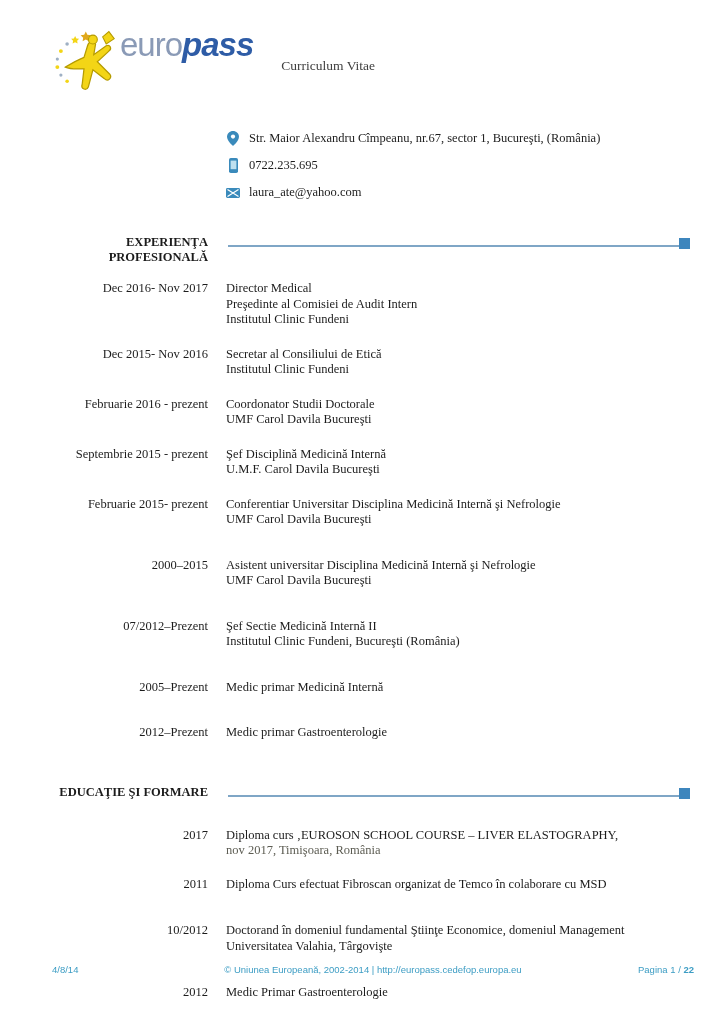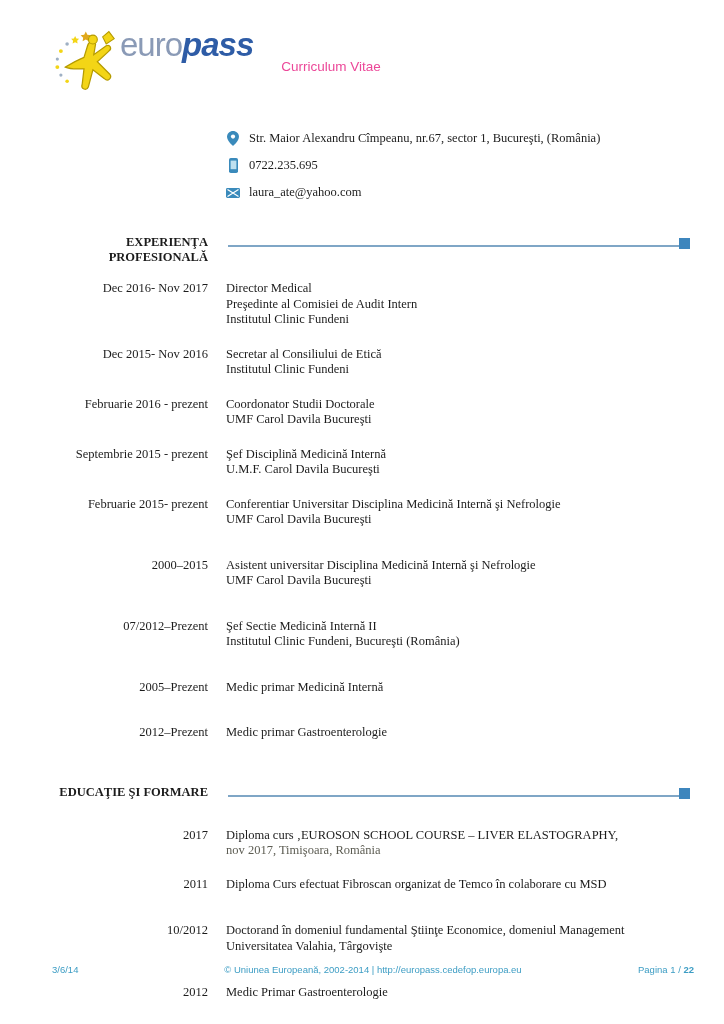--- a/index.html
+++ b/index.html
@@ -6,21 +6,21 @@
   .page{
     position:relative;width:724px;height:1024px;background:#ffffff;overflow:hidden;
     font-family:"Liberation Serif","DejaVu Serif",serif;color:#1c1c1c;font-size:12.5px;
   }
   
   .header{position:absolute;top:26px;left:44px;display:flex;align-items:center;}
   .logo{display:flex;align-items:flex-start;}
   .wordmark{font-family:"Liberation Sans","DejaVu Sans",sans-serif;font-size:33px;letter-spacing:-1px;margin-left:-4px;white-space:nowrap;}
   .wordmark .euro{color:#8A9AB6;font-weight:400;}
   .wordmark .pass{color:#2E5CA6;font-weight:700;font-style:italic;}
-  .doc-type{font-family:Liberation Sans, sans-serif;font-size:13.5px;color:#ec4899;margin-left:28px;margin-top:8px;}
+  .doc-type{font-family:Liberation Serif, serif;font-size:13.5px;color:#404040;margin-left:28px;margin-top:8px;}
   
   .main{position:absolute;top:0;left:0;right:0;padding:116px 34px 0 50px;}
   .row{display:grid;grid-template-columns:158px 1fr;column-gap:18px;}
   .cell.label,.cell.date{text-align:right;}
   .section-title{text-align:right;line-height:14.5px;font-weight:bold;}
   
   .contact-row{margin-top:12px;}
   .contact-row.first{margin-top:15px;}
   .contact{display:flex;align-items:center;}
   .contact .cicon{width:14px;display:inline-flex;justify-content:center;margin-right:9px;flex:0 0 14px;}
@@ -236,18 +236,18 @@
           <div class="cell date">2012</div>
           <div class="cell content">
             <div class="line">Medic Primar Gastroenterologie</div>
           </div>
         </div>
       </div>
 
   </div>
 
   <div class="footer">
-    <span class="f-left">3/6/14</span>
+    <span class="f-left">4/8/14</span>
     <span class="f-center">© Uniunea Europeană, 2002-2014 | http://europass.cedefop.europa.eu</span>
     <span class="f-right"><span>Pagina 1 / </span><span class="total">22</span></span>
   </div>
 
 </div>
 
 </body></html>

